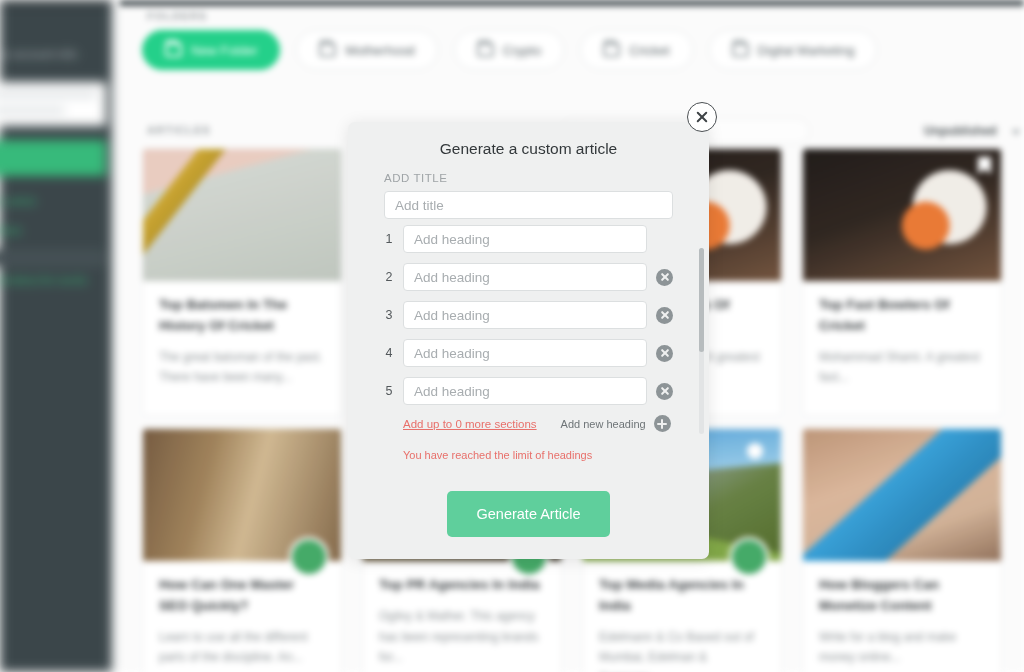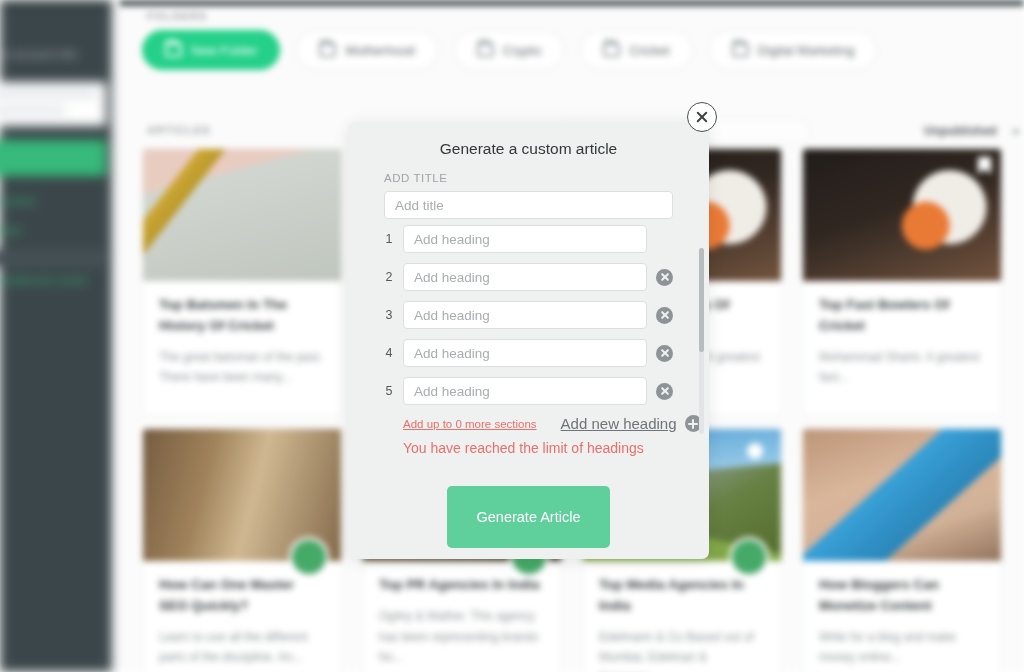--- a/index.html
+++ b/index.html
@@ -351,24 +351,23 @@
     margin-top: 3px;
   }
   .hint-warn {
     font-size: 11.5px;
     color: #e8706b;
     white-space: nowrap;
     text-decoration: underline;
   }
   .add-new {
     margin-left: 24px;
-    font-size: 15px;
+    font-size: 11px;
     color: #6e7477;
     white-space: nowrap;
-    text-decoration: underline;
   }
   .add-btn {
     margin-left: 8px;
     width: 17px; height: 17px;
     border-radius: 50%;
     background: #8d9497;
     position: relative;
     border: none;
     cursor: pointer;
     flex: 0 0 auto;
@@ -377,36 +376,36 @@
     content: "";
     position: absolute;
     background: #eff0f0;
     border-radius: 1px;
   }
   .add-btn::before { left: 3.5px; top: 7.6px; width: 10px; height: 2px; }
   .add-btn::after  { left: 7.6px; top: 3.5px; width: 2px; height: 10px; }
 
   .limit-msg {
     margin-left: 19px;
-    margin-top: 8px;
-    font-size: 14px;
+    margin-top: 17px;
+    font-size: 11px;
     color: #e8706b;
   }
 
   .generate-wrap {
     display: flex;
     justify-content: center;
     margin-top: 30px;
   }
   .generate-btn {
     background: #5fcf9c;
     color: #ffffff;
     border: none;
     border-radius: 5px;
-    padding: 23px 30px;
+    padding: 15px 30px;
     font-size: 14.5px;
     font-family: "Liberation Sans", sans-serif;
     cursor: pointer;
   }
 
   .modal-scrollbar {
     position: absolute;
     right: 5px; top: 126px;
     width: 5px; height: 186px;
     border-radius: 3px;

